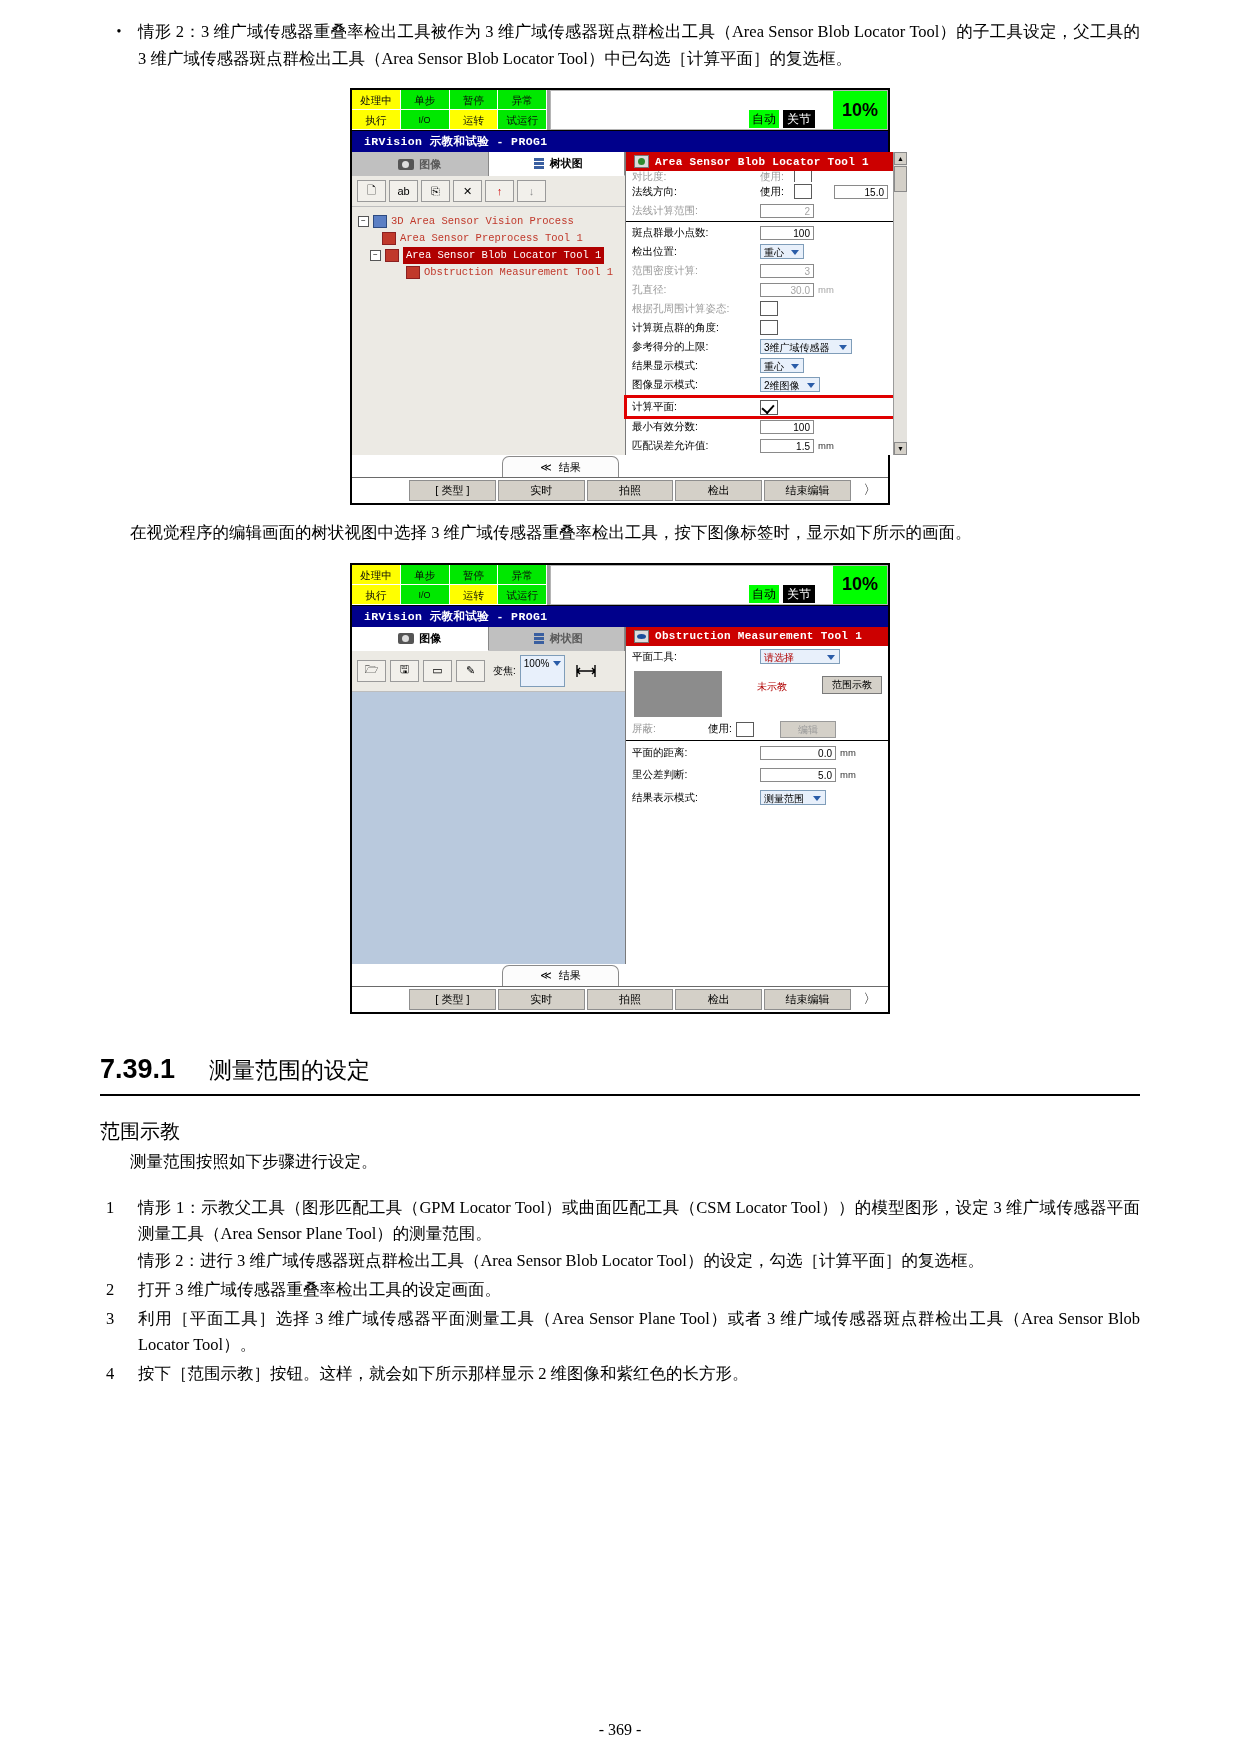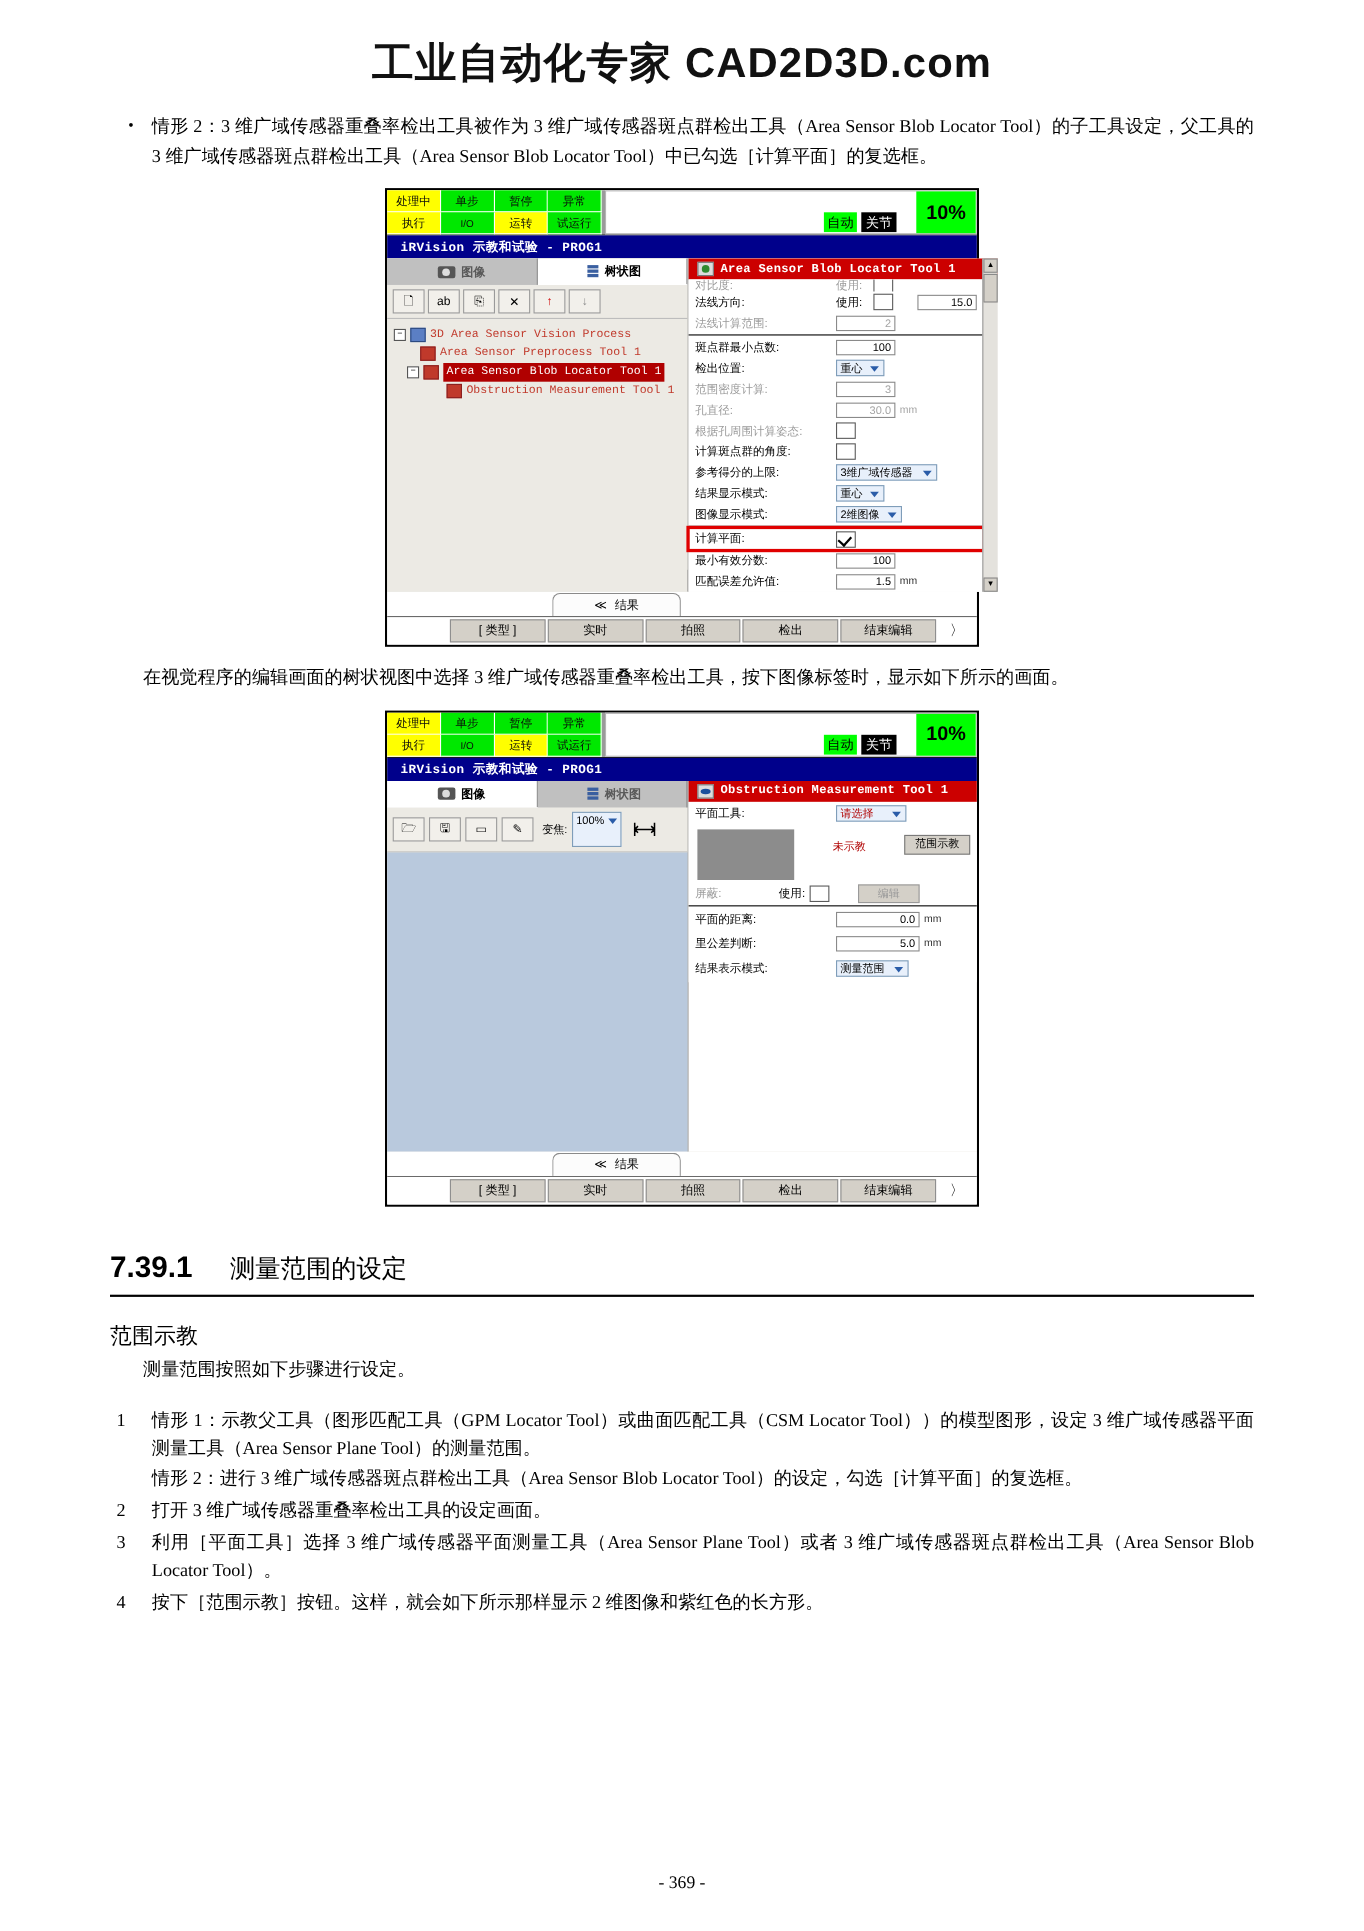--- a/index.html
+++ b/index.html
@@ -201,21 +201,20 @@
   .nnum{width:32px;flex:none;text-align:left;padding-left:6px;}
   .ntext{flex:1;text-align:justify;}
 
   .pagenum{position:absolute;left:0;right:0;bottom:34px;text-align:center;font-size:16px;}
 </style>
 </head>
 <body>
 
 <div class="page">
 
-  <div class="watermark">工业自动化专家 CAD2D3D.com</div>
 
 
   <div class="bullet-block">
     <div class="bullet-dot">•</div>
     <div class="bullet-body">情形 2：3 维广域传感器重叠率检出工具被作为 3 维广域传感器斑点群检出工具（Area Sensor Blob Locator Tool）的子工具设定，父工具的 3 维广域传感器斑点群检出工具（Area Sensor Blob Locator Tool）中已勾选［计算平面］的复选框。</div>
   </div>
 
   <div class="shot">
     <div class="shot-inner">
 
@@ -481,21 +480,21 @@
         <div class="rightpane">
           <div class="panelhead">
             <span class="phicon r"></span>
             <span>Obstruction Measurement Tool 1</span>
           </div>
 
           <div class="proprows">
 
             <div class="prow" style="height:22px">
               <span class="plabel">平面工具:</span>
-              <span class="pselect" style="width:64px;color:#b00000">请选择</span>
+              <span class="pselect" style="width:80px;color:#b00000">请选择</span>
             </div>
 
             <div style="display:flex;align-items:flex-start;padding:0 6px;">
               <div class="graypreview"></div>
               <div style="flex:1;display:flex;flex-direction:column;align-items:center;padding-top:12px;">
                 <div style="font-size:10px;color:#b00000;text-align:center;">未示教</div>
               </div>
               <div style="width:60px;padding-top:8px;">
                 <div style="border:1px solid #7a7a7a;background:#d4d0c8;font-size:10px;text-align:center;line-height:16px;height:16px;">范围示教</div>
               </div>

